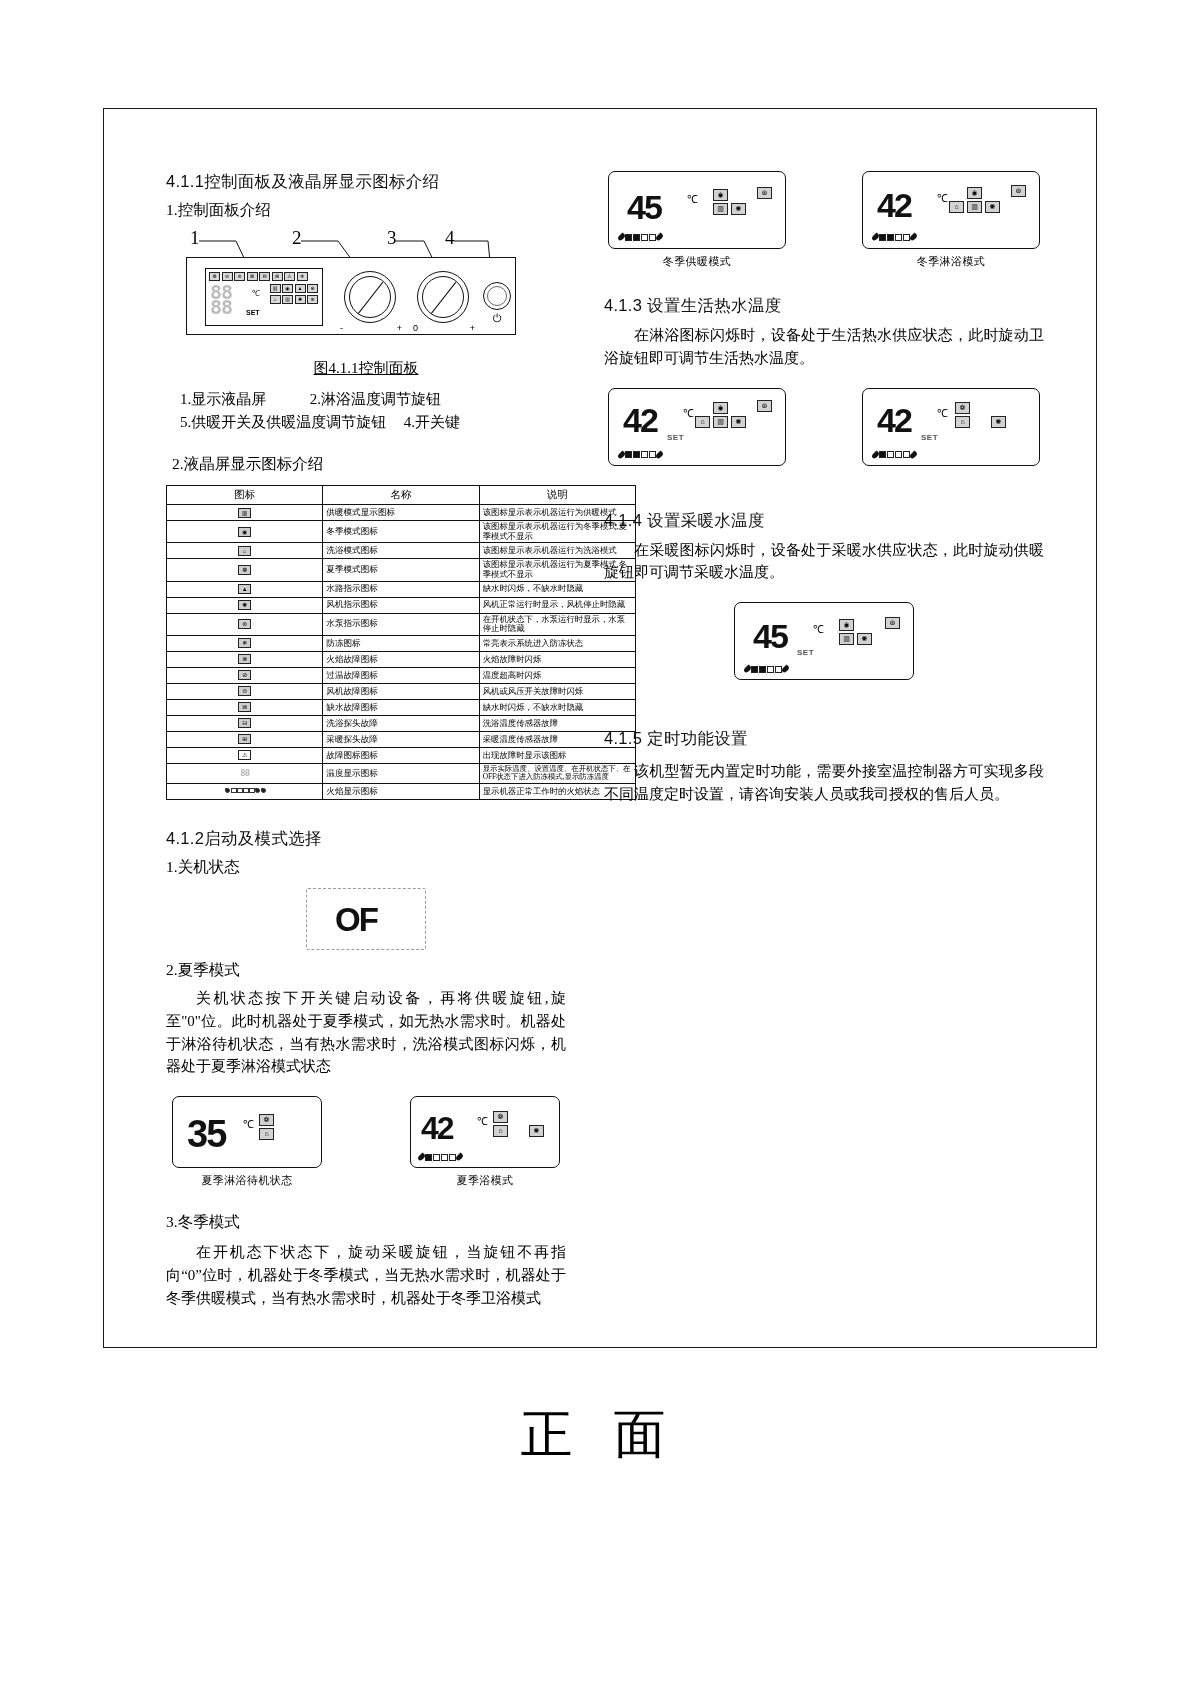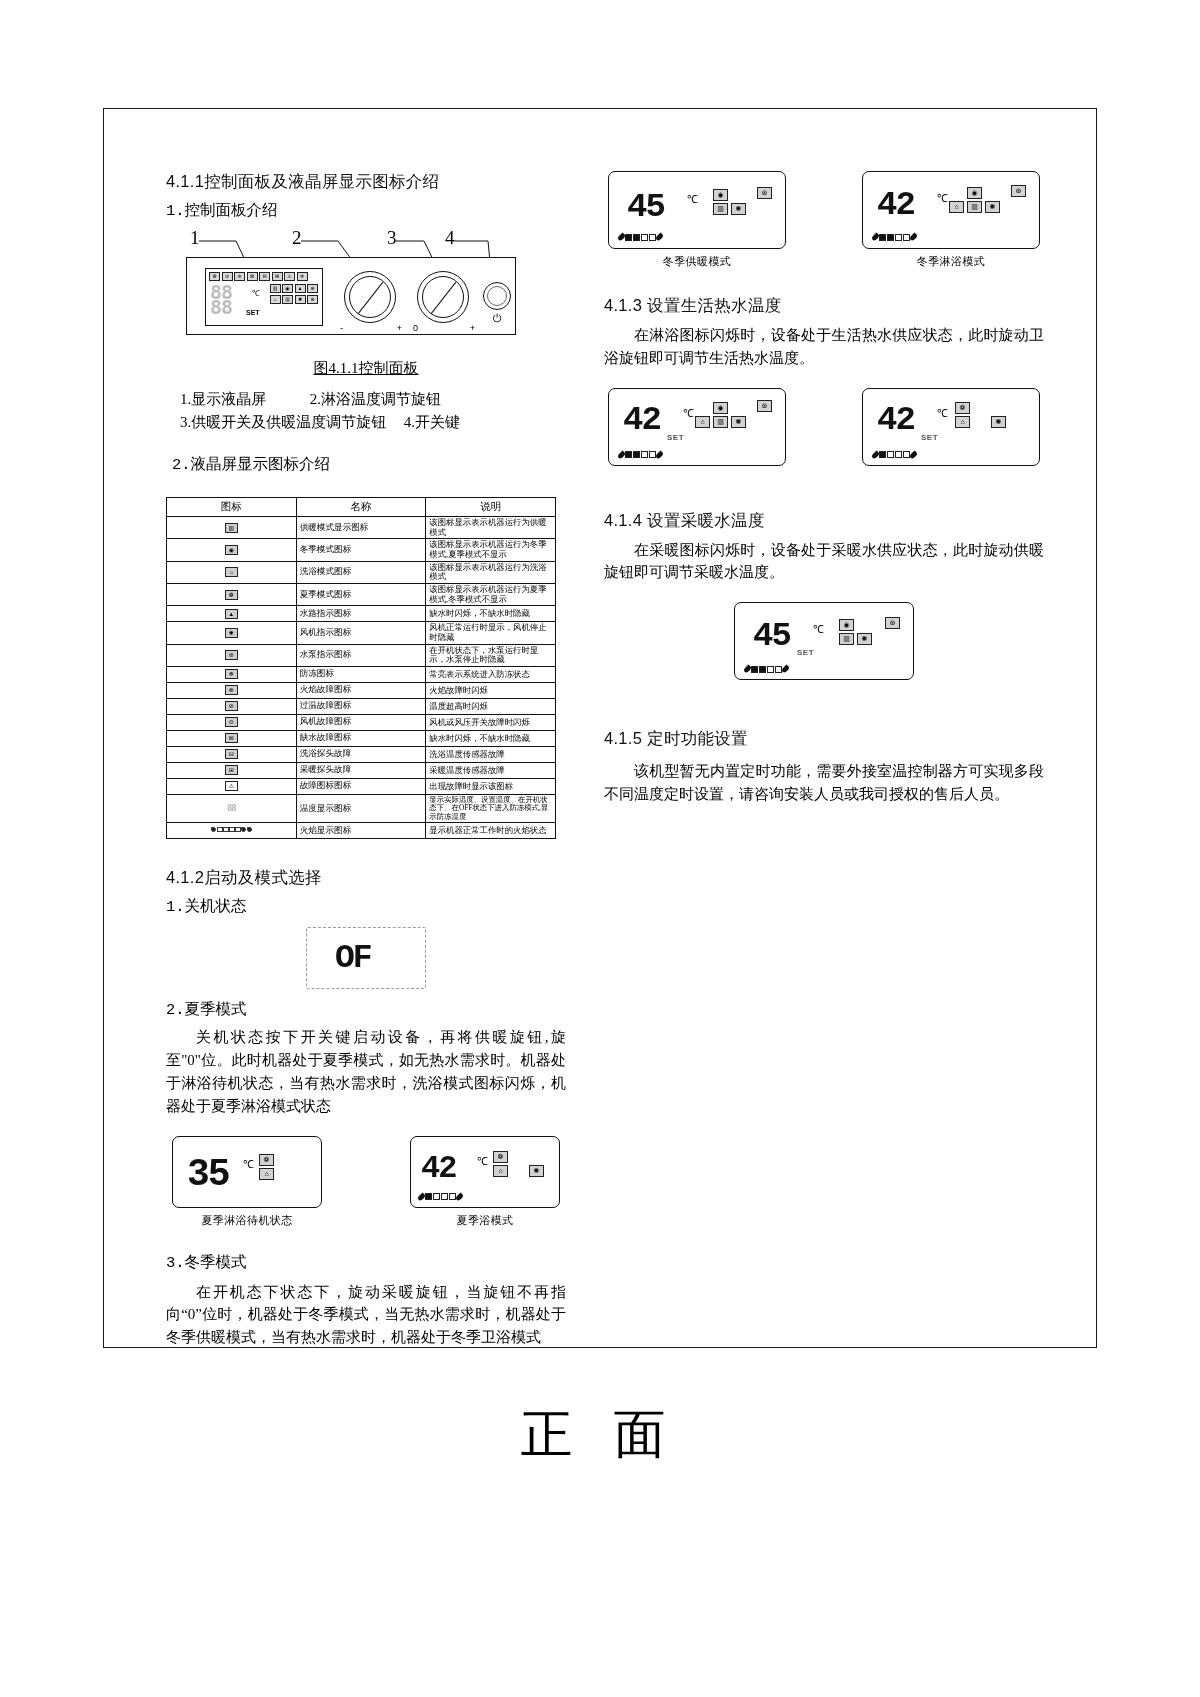--- a/index.html
+++ b/index.html
@@ -51,21 +51,21 @@
   
   .h-sec {
     font-family: "Liberation Sans", sans-serif;
     font-size: 16.5px;
     letter-spacing: 0.3px;
     margin: 0 0 7px 0;
     font-weight: 400;
     color: #111;
   }
   .h-sub {
-    font-family: Liberation Mono, monospace;
+    font-family: Liberation Serif, serif;
     font-size: 15.5px;
     margin: 0 0 6px 0;
     font-weight: 400;
   }
   .para {
     font-family: "Liberation Serif", serif;
     font-size: 15px;
     line-height: 1.52;
     margin: 0 0 6px 0;
     text-indent: 2em;
@@ -234,22 +234,22 @@
   .leader-svg {
     position: absolute;
     left: 0; top: 0;
     width: 400px; height: 118px;
     pointer-events: none;
   }
 
   
   table.icon-table {
     border-collapse: collapse;
-    width: 390px;
-    margin-top: 22px;
+    width: 470px;
+    margin-top: 10px;
     table-layout: fixed;
   }
   table.icon-table td, table.icon-table th {
     border: 1px solid #111;
     font-family: "Liberation Serif", serif;
     font-size: 8.4px;
     padding: 1px 3px;
     line-height: 1.15;
     height: 13px;
     vertical-align: middle;
@@ -310,21 +310,21 @@
     box-sizing: border-box;
     position: relative;
     background: #fff;
   }
   .lcd-fig.dashed {
     border: 1.4px dashed #9b9b9b;
     border-radius: 2px;
   }
   .lcd-num {
     position: absolute;
-    font-family: Liberation Mono, monospace;
+    font-family: Liberation Sans, sans-serif;
     font-weight: bold;
     color: #111;
     letter-spacing: -2px;
   }
   .lcd-unit {
     position: absolute;
     font-family: "Liberation Sans", sans-serif;
     font-size: 11px;
   }
   .lcd-set {
@@ -462,21 +462,21 @@
 
       <div class="caption-c" style="margin-top:14px;">图4.1.1控制面板</div>
 
       <div style="margin-top:12px; padding-left:14px;">
         <div class="list-line">
           <span>1.显示液晶屏</span>
           <span class="gapcell" style="width:36px;"></span>
           <span>2.淋浴温度调节旋钮</span>
         </div>
         <div class="list-line">
-          <span>3.供暖开关及供暖温度调节旋钮</span>
+          <span>5.供暖开关及供暖温度调节旋钮</span>
           <span class="gapcell" style="width:10px;"></span>
           <span>4.开关键</span>
         </div>
       </div>
 
       <div class="h-sub" style="margin-top:22px; padding-left:6px;">2.液晶屏显示图标介绍</div>
 
       <table class="icon-table">
         <thead>
           <tr>

